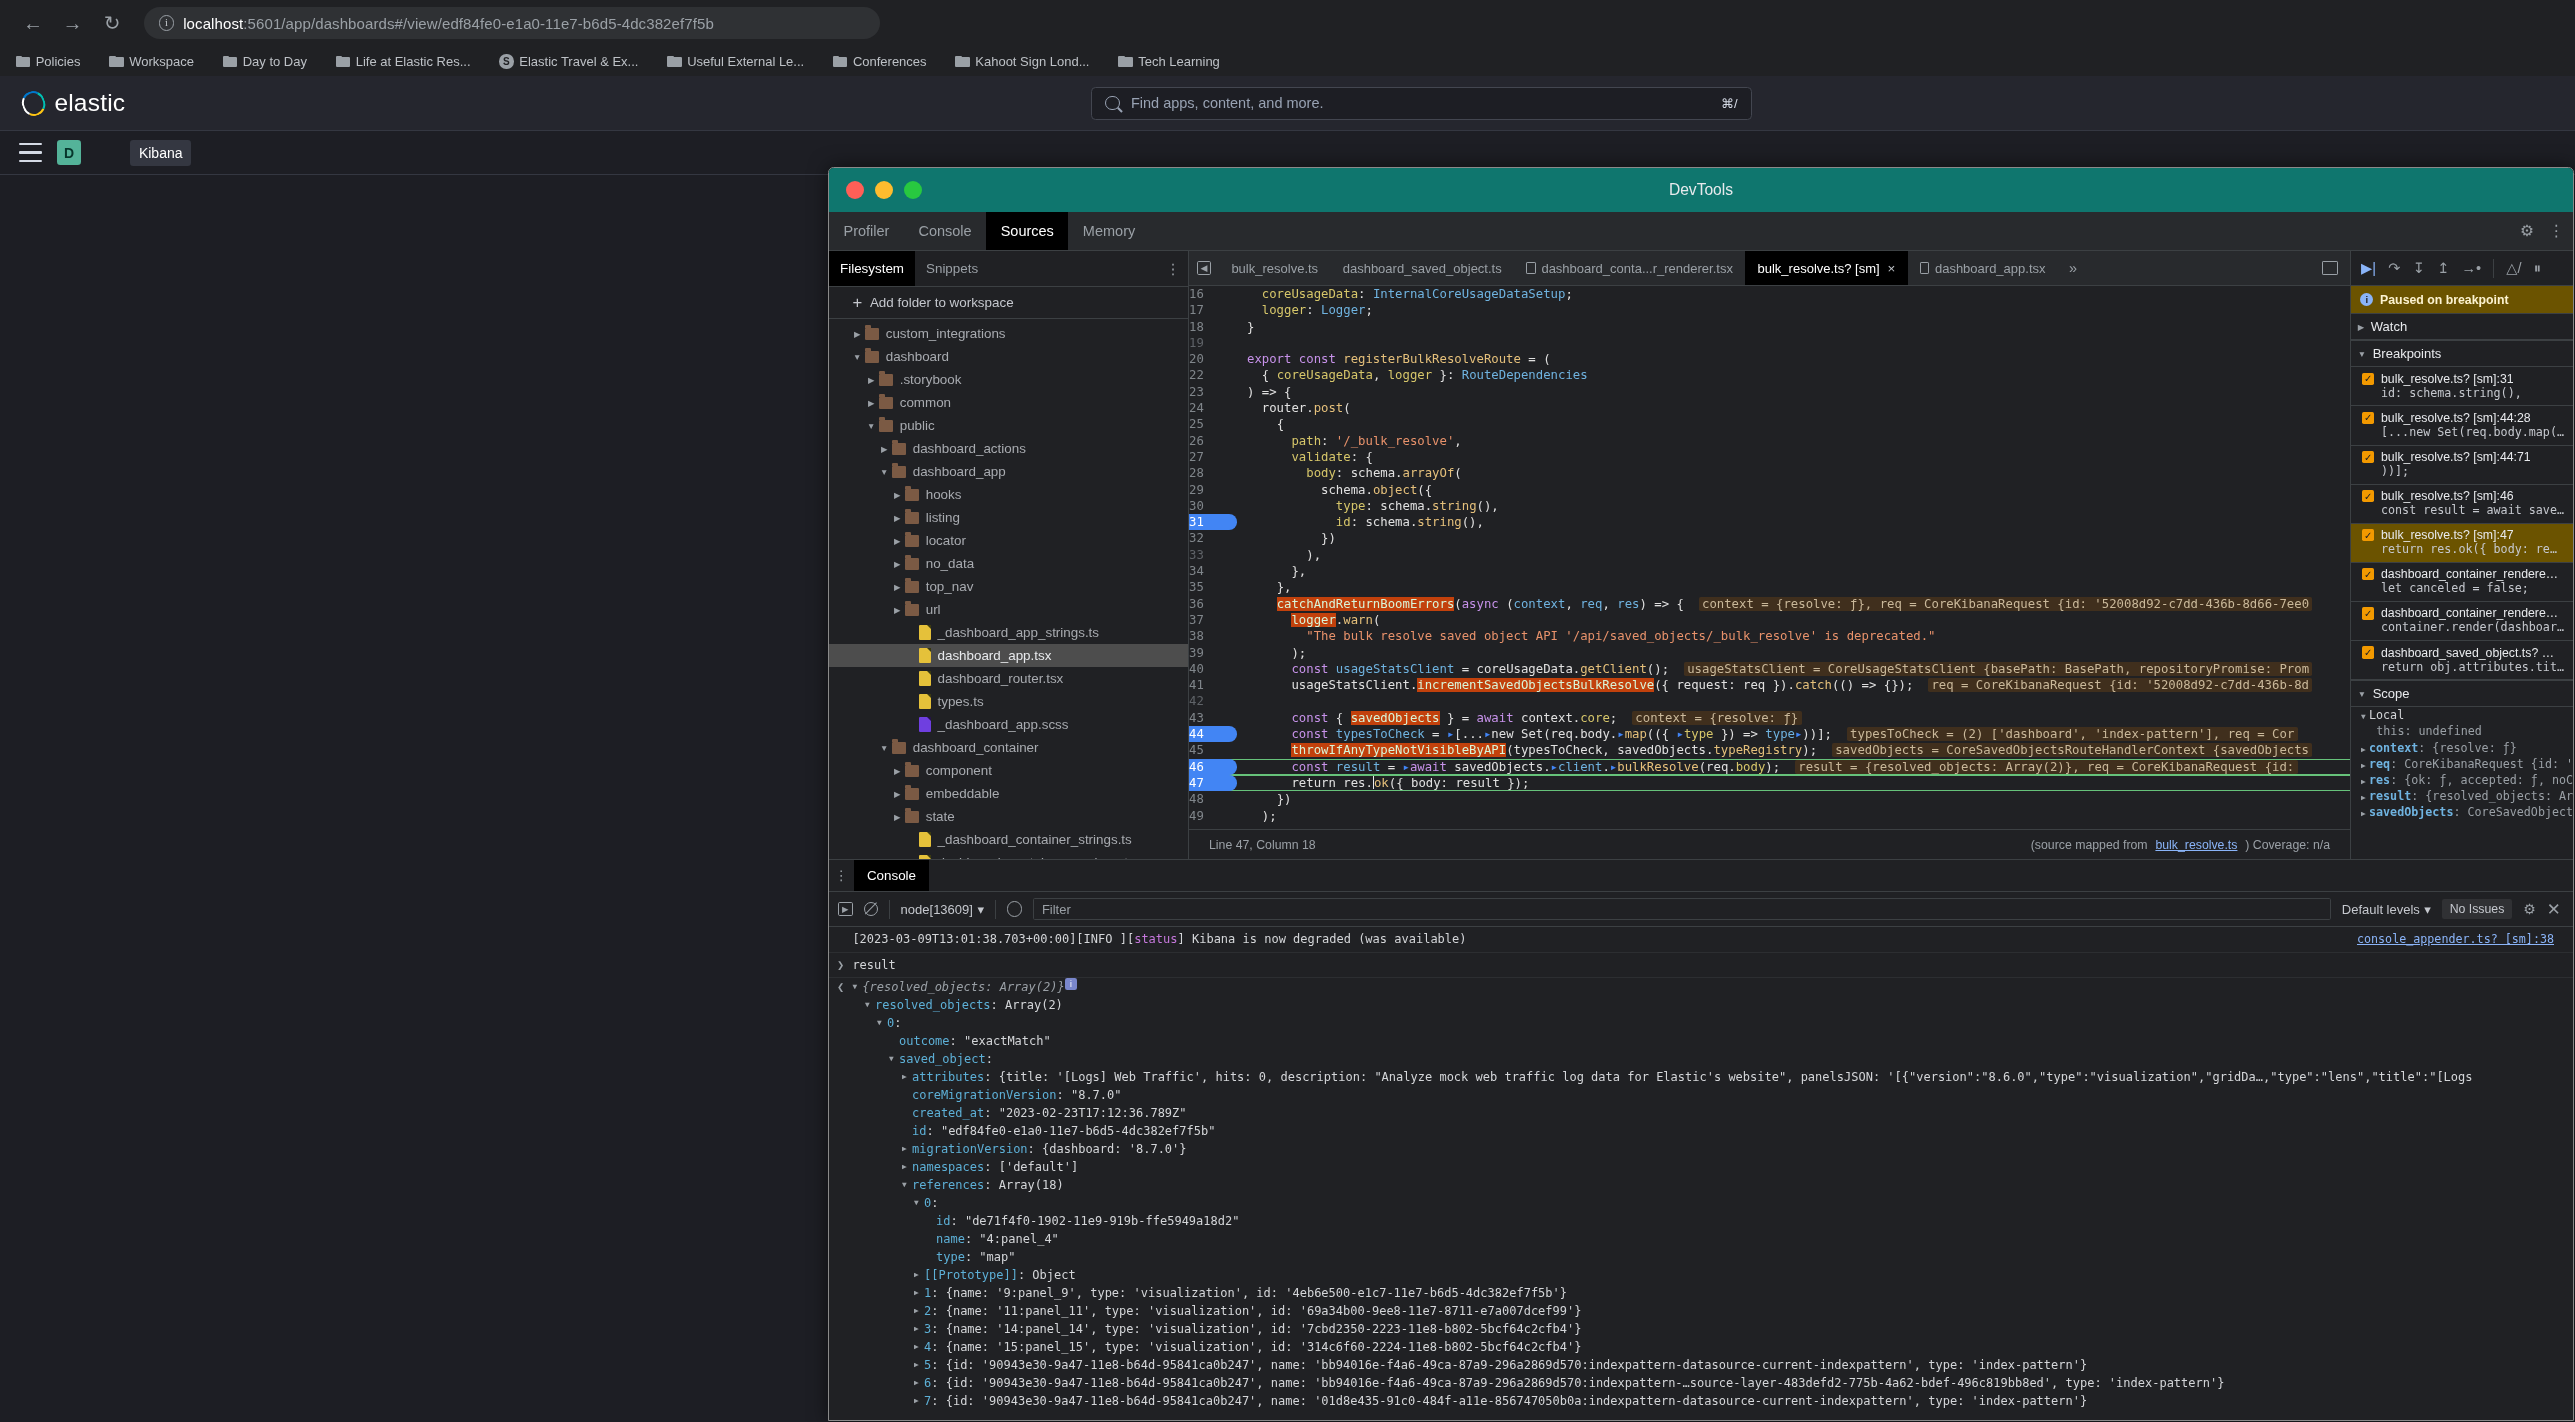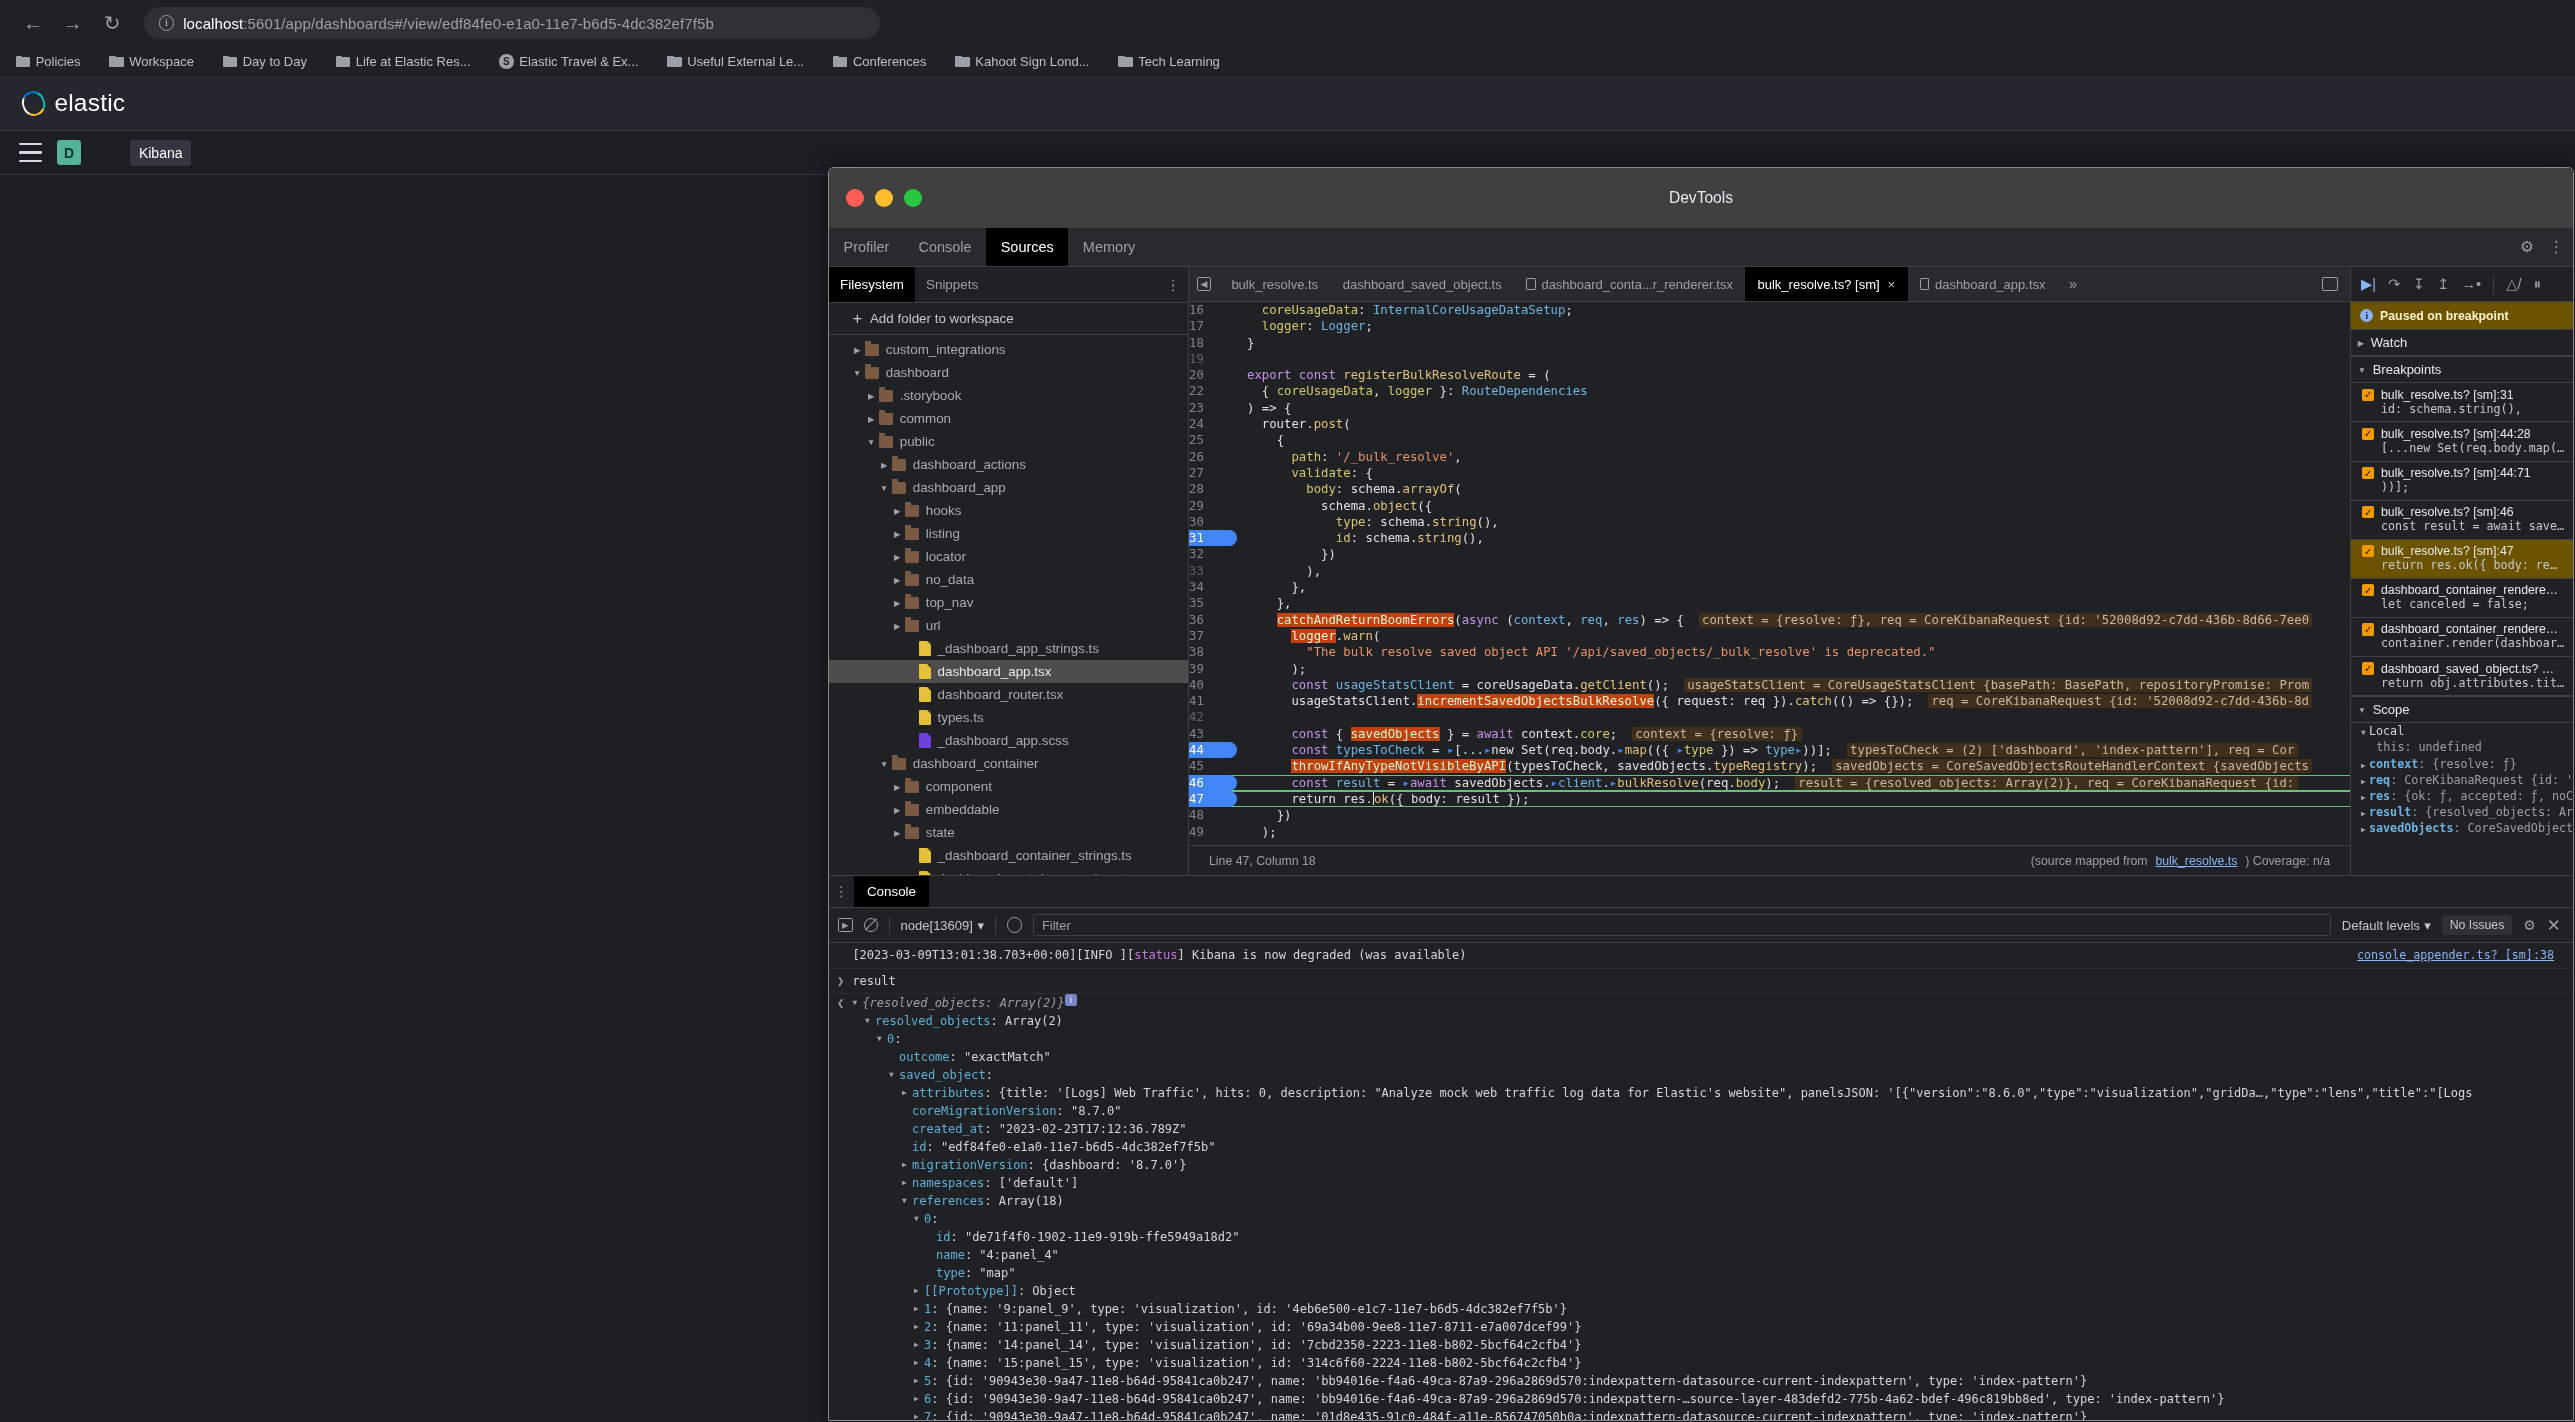--- a/index.html
+++ b/index.html
@@ -59,21 +59,21 @@
   .hamburger span { display:block; height:2.2px; background:#d4dae5; border-radius:1.1px; }
   .space-avatar { width:24.5px; height:24.5px; border-radius:3.3px; background:#54b399; color:#07362c;
       font-size:14px; display:flex; align-items:center; justify-content:center; font-weight:bold; }
   .k-breadcrumb { background:#343741; color:#ffffff; font-size:14px; padding:5px 9px; border-radius:3.3px;margin-left:34px; }
 
   
   .devtools { position:absolute; left:828px; top:167px; width:1746px; height:1254px;
       background:#202124; border:0.6px solid #8a8a8a; border-radius:5.6px 5.6px 0 0;
       box-shadow:0 0 19px rgba(0,0,0,.55); overflow:hidden;
       font-family:"Liberation Sans", sans-serif; }
-  .dt-titlebar { height:60px; background:#404040; display:flex; align-items:center; padding-left:16.7px; position:relative; }
+  .dt-titlebar { height:44px; background:#0f766e; display:flex; align-items:center; padding-left:16.7px; position:relative; }
   .traffic { display:flex; gap:11px; }
   .tl { width:18px; height:18px; border-radius:50%; }
   .tl.red{background:#ff5f57;} .tl.yel{background:#febc2e;} .tl.grn{background:#28c840;}
   .dt-title { position:absolute; left:0; right:0; text-align:center; font-size:15.6px; color:#e8eaed; pointer-events:none; }
 
   .dt-tabbar { height:39px; background:#282a2d; display:flex; align-items:stretch;
       border-bottom:0.6px solid #3c4043; position:relative; }
   .dt-tab { display:flex; align-items:center; padding:0 14.5px; font-size:14.5px; color:#9aa0a6; }
   .dt-tab.active { background:#000000; color:#ffffff; }
   .dt-tbtns { position:absolute; right:9px; top:0; bottom:0; display:flex; align-items:center; gap:14.5px; }
@@ -252,20 +252,25 @@
         <div class="bm-label">Tech Learning</div>
       </div>
     </div>
 </div>
 
 <div class="kibana">
   <div class="k-header">
     <div class="elastic-logo">
       <div class="elastic-mark"></div>
       <div class="elastic-word">elastic</div>
+    </div>
+    <div class="k-search">
+      <div class="mag"></div>
+      <div class="k-search-ph">Find apps, content, and more.</div>
+      <div class="k-search-kbd">⌘/</div>
     </div>
   </div>
   <div class="k-subheader">
     <div class="hamburger">
         <span></span>
         <span></span>
         <span></span>
       </div>
     <div class="space-avatar">D</div>
     <div class="k-breadcrumb">Kibana</div>

